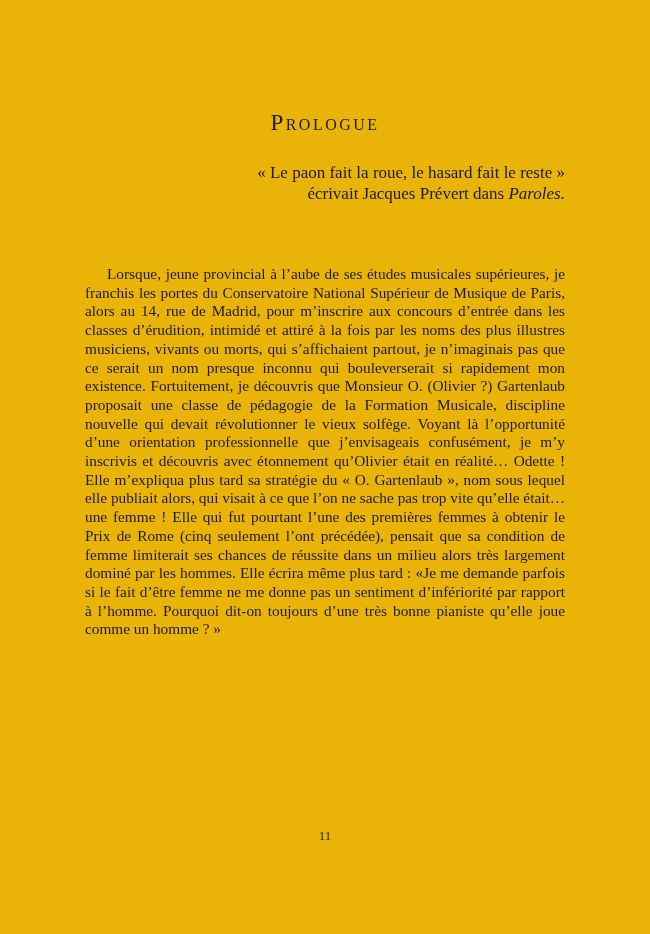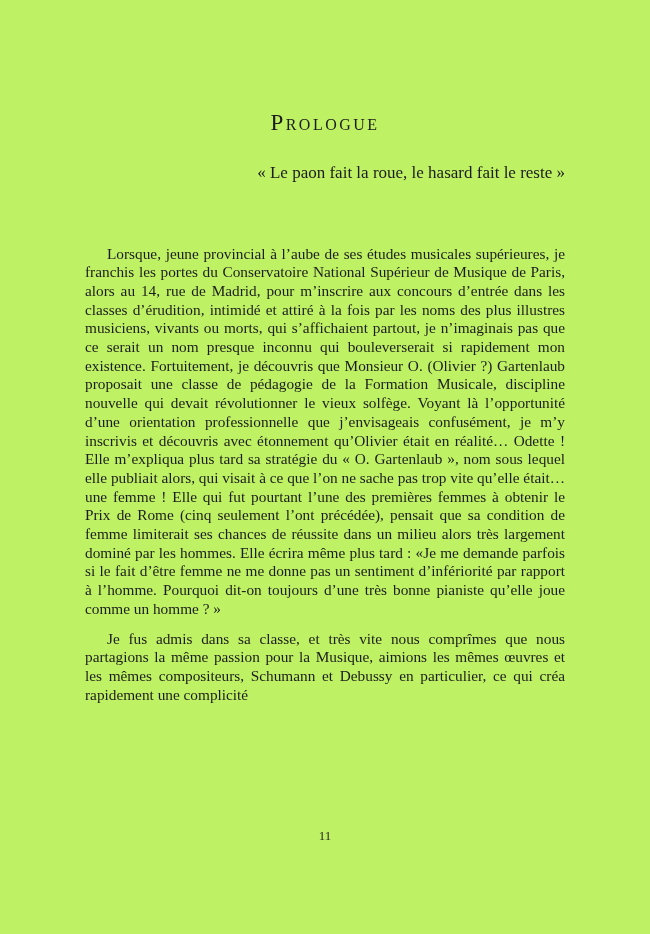--- a/index.html
+++ b/index.html
@@ -4,21 +4,21 @@
 <style>
   html, body {
     margin: 0;
     padding: 0;
     background: #ffffff;
   }
   .page {
     position: relative;
     width: 650px;
     height: 934px;
-    background: #bef264;
+    background: #eab308;
     color: #1c1c1c;
     font-family: "Liberation Serif", "DejaVu Serif", serif;
     overflow: hidden;
     box-sizing: border-box;
   }
   .content {
     padding: 0 85px;
   }
   .heading {
     margin: 0;
@@ -67,23 +67,25 @@
 </head>
 <body>
 
 <div class="page">
   <div class="content">
 
     <h1 class="heading">Prologue</h1>
 
     <div class="epigraph">
       <div>«&nbsp;Le paon fait la roue, le hasard fait le reste&nbsp;»</div>
+      <div>
+        <span>écrivait Jacques Prévert dans </span><em>Paroles.</em>
+      </div>
     </div>
 
     <div class="body-text">
       <p>Lorsque, jeune provincial à l’aube de ses études musicales supérieures, je franchis les portes du Conservatoire National Supérieur de Musique de Paris, alors au 14, rue de Madrid, pour m’inscrire aux concours d’entrée dans les classes d’érudition, intimidé et attiré à la fois par les noms des plus illustres musiciens, vivants ou morts, qui s’affichaient partout, je n’imaginais pas que ce serait un nom presque inconnu qui bouleverserait si rapidement mon existence. Fortuitement, je découvris que Monsieur O. (Olivier&nbsp;?) Gartenlaub proposait une classe de pédagogie de la Formation Musicale, discipline nouvelle qui devait révolutionner le vieux solfège. Voyant là l’opportunité d’une orientation professionnelle que j’envisageais confusément, je m’y inscrivis et découvris avec étonnement qu’Olivier était en réalité… Odette&nbsp;! Elle m’expliqua plus tard sa stratégie du «&nbsp;O. Gartenlaub&nbsp;», nom sous lequel elle publiait alors, qui visait à ce que l’on ne sache pas trop vite qu’elle était… une femme&nbsp;! Elle qui fut pourtant l’une des premières femmes à obtenir le Prix de Rome (cinq seulement l’ont précédée), pensait que sa condition de femme limiterait ses chances de réussite dans un milieu alors très largement dominé par les hommes. Elle écrira même plus tard&nbsp;: «Je me demande parfois si le fait d’être femme ne me donne pas un sentiment d’infériorité par rapport à l’homme. Pourquoi dit-on toujours d’une très bonne pianiste qu’elle joue comme un homme&nbsp;?&nbsp;»</p>
-      <p>Je fus admis dans sa classe, et très vite nous comprîmes que nous partagions la même passion pour la Musique, aimions les mêmes œuvres et les mêmes compositeurs, Schumann et Debussy en particulier, ce qui créa rapidement une complicité</p>
     </div>
 
   </div>
 
   <div class="page-number">11</div>
 </div>
 
 </body></html>

